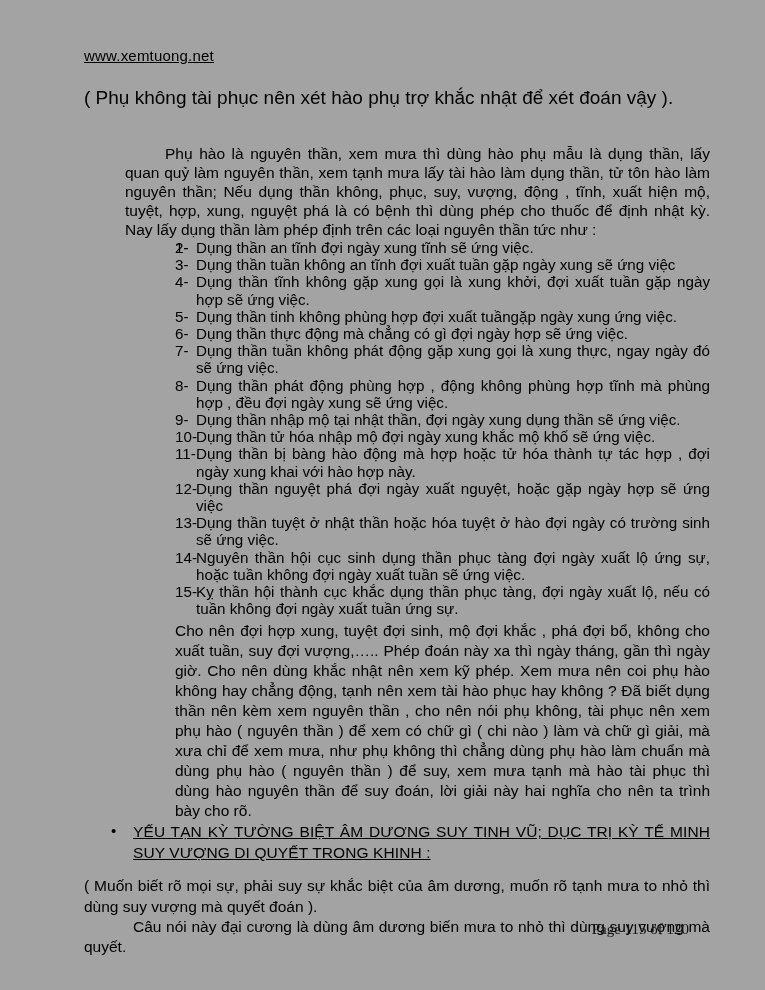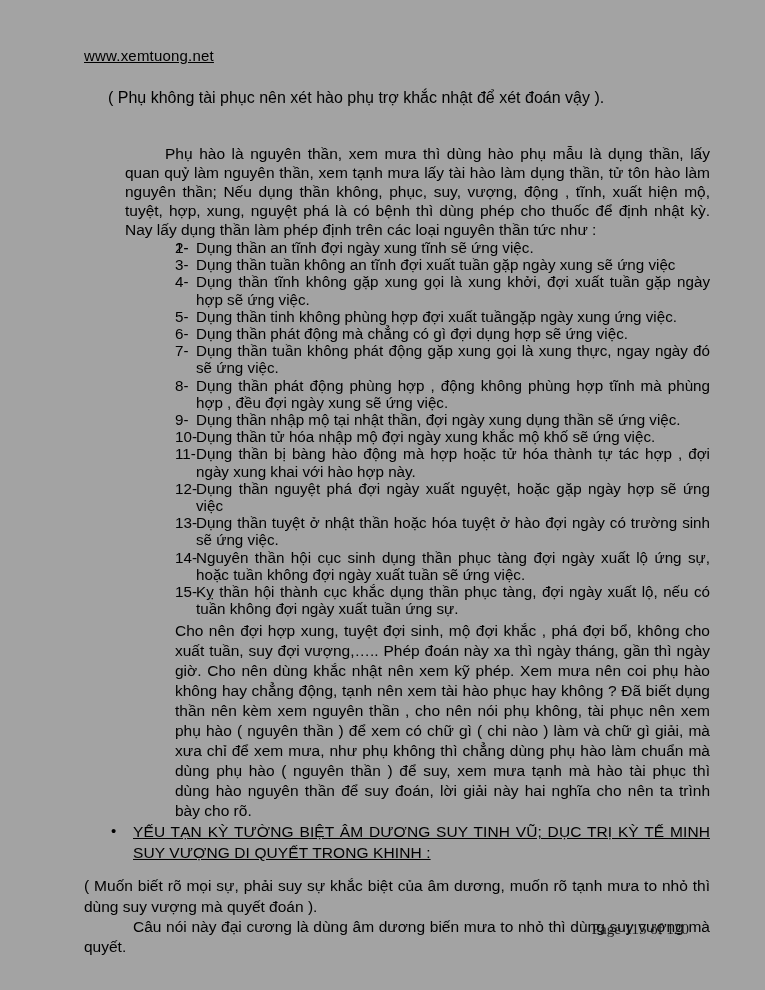--- a/index.html
+++ b/index.html
@@ -21,24 +21,23 @@
   .site-header {
     font-size: 15px;
     line-height: 20px;
     margin-bottom: 22px;
   }
   .site-header .site-url {
     text-decoration: underline;
     letter-spacing: 0.2px;
   }
   .note1 {
-    font-size: 16px;
+    font-size: 19px;
     line-height: 20px;
     text-align: justify;
-    margin-left: 24px;
   }
   .intro-para {
     font-size: 15.5px;
     line-height: 19px;
     text-align: justify;
     margin-left: 41px;
     text-indent: 40px;
     margin-top: 36px;
   }
   .numlist {
@@ -130,21 +129,21 @@
     <div class="li">
       <span class="num">4-</span>
       <span class="txt">Dụng thần tĩnh không gặp xung gọi là xung khởi, đợi xuất tuần gặp ngày hợp sẽ ứng việc.</span>
     </div>
     <div class="li">
       <span class="num">5-</span>
       <span class="txt">Dụng thần tinh không phùng hợp đợi xuất tuầngặp ngày xung ứng việc.</span>
     </div>
     <div class="li">
       <span class="num">6-</span>
-      <span class="txt">Dụng thần phát động mà chẳng có gì đợi dụng hợp sẽ ứng việc.</span>
+      <span class="txt">Dụng thần thực động mà chẳng có gì đợi ngày hợp sẽ ứng việc.</span>
     </div>
     <div class="li">
       <span class="num">7-</span>
       <span class="txt">Dụng thần tuần không phát động gặp xung gọi là xung thực, ngay ngày đó sẽ ứng việc.</span>
     </div>
     <div class="li">
       <span class="num">8-</span>
       <span class="txt">Dụng thần phát động phùng hợp , động không phùng hợp tĩnh mà phùng hợp , đều đợi ngày xung sẽ ứng việc.</span>
     </div>
     <div class="li">

